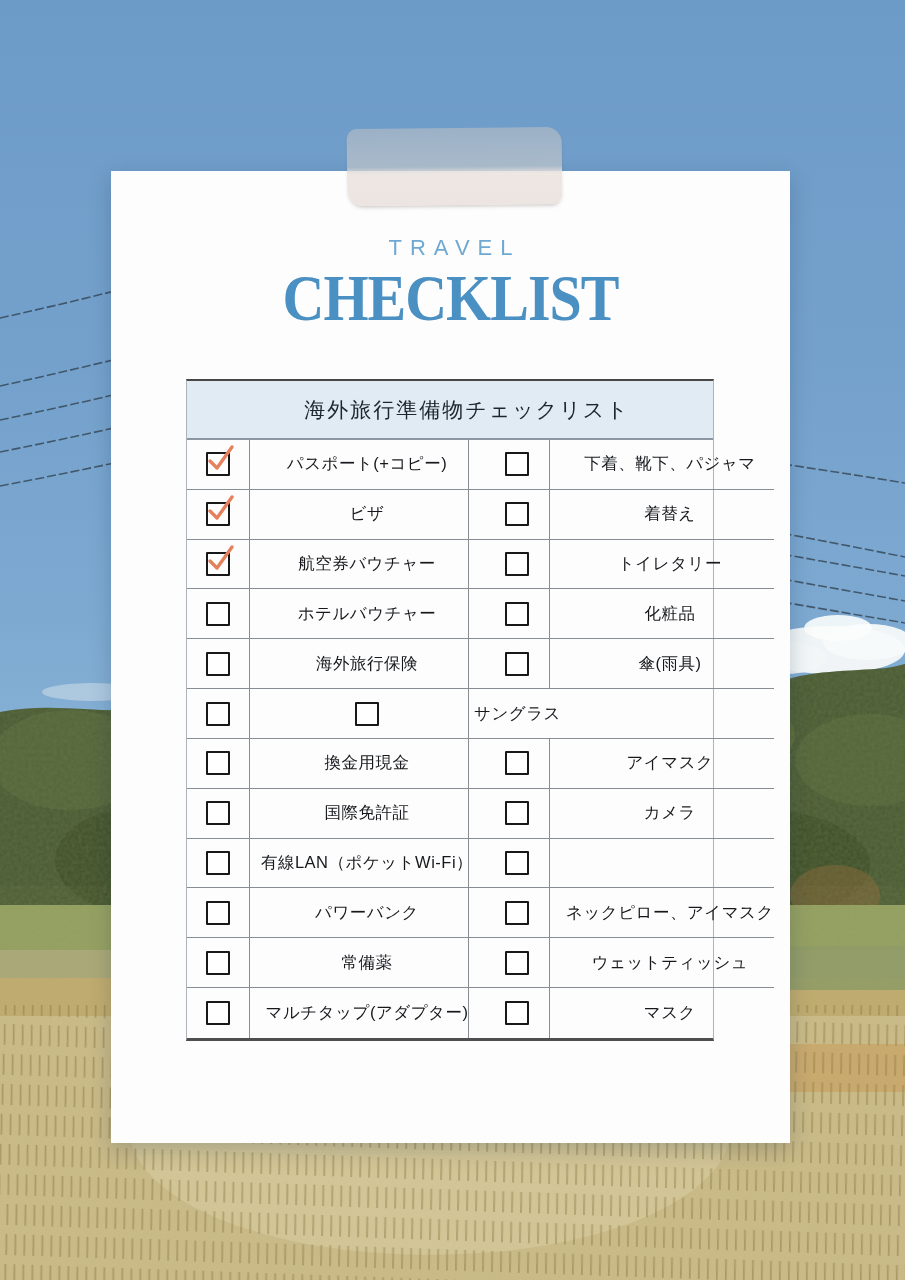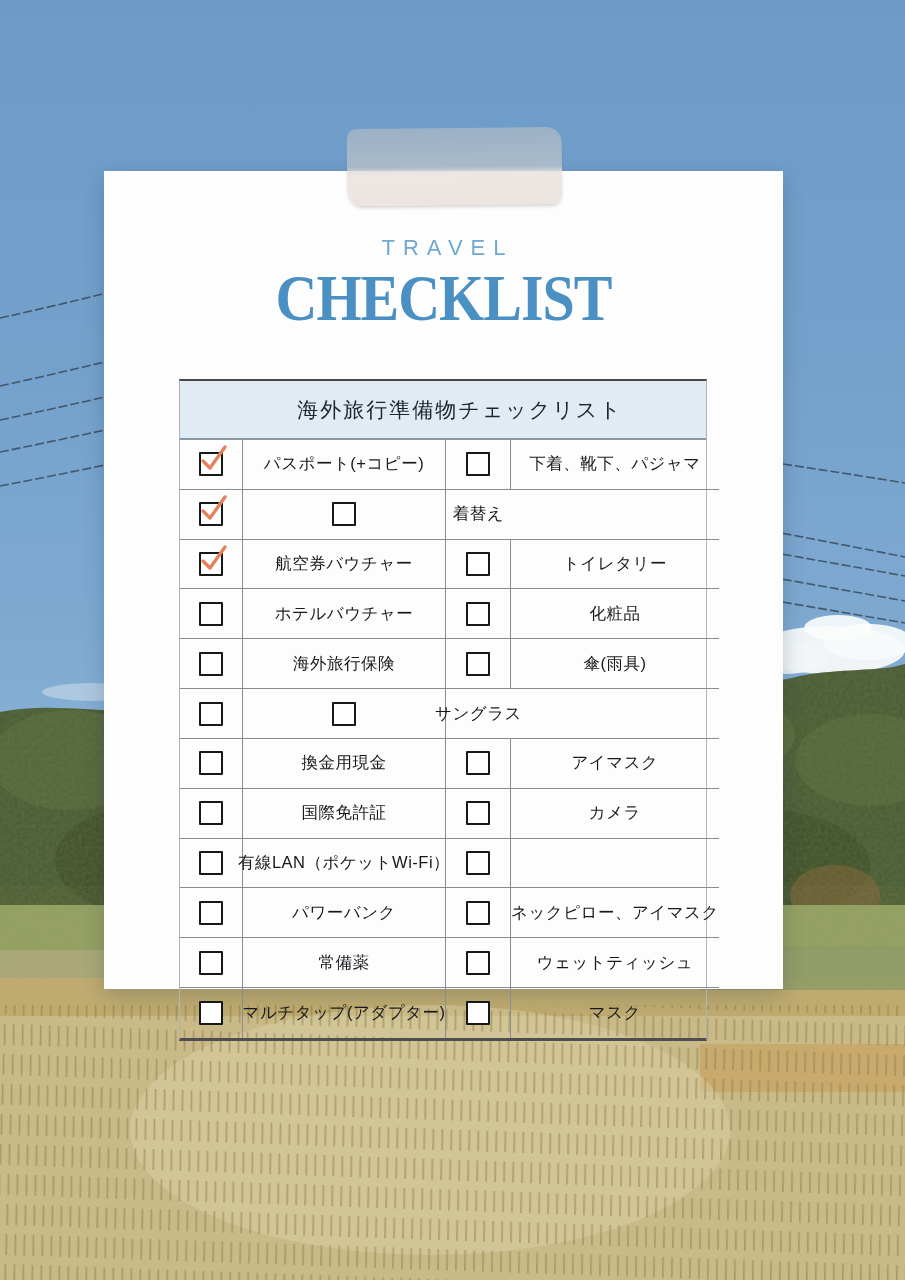--- a/index.html
+++ b/index.html
@@ -8,21 +8,21 @@
     font-family:"Liberation Sans","DejaVu Sans",sans-serif;
   }
   
   .sky{
     position:absolute;inset:0;
     background:linear-gradient(180deg,#6d9bc8 0%,#74a1cc 28%,#7da9d1 48%,#8ab3d6 62%,#93bada 75%);
   }
   .scenery{position:absolute;inset:0;display:block;}
   
   .card{
-    position:absolute;left:104px;top:171px;width:679px;height:818px;
+    position:absolute;left:111px;top:171px;width:679px;height:972px;
     background:#fdfdfe;
     box-shadow:0 6px 20px rgba(25,45,75,.22);
   }
   .eyebrow{
     position:absolute;top:64px;left:0;width:100%;
     text-align:center;font-size:22px;letter-spacing:8px;text-indent:8px;
     color:#6fa9d2;font-weight:400;
   }
   .title{
     position:absolute;top:94px;left:0;width:100%;
@@ -39,21 +39,21 @@
     border-top:2px solid #474747;border-bottom:3px solid #4e4e4e;
     box-sizing:border-box;
   }
   .thead{
     height:57px;background:#e0ebf3;
     border-bottom:2px solid #8a97a2;
     display:flex;align-items:center;justify-content:center;
     font-size:21px;letter-spacing:2px;color:#1d252d;padding-left:34px;
   }
   .tbody{height:598px;display:grid;grid-template-rows:repeat(12,1fr);}
-  .row{display:grid;grid-template-columns:63px 203px 65px 1fr;border-bottom:1.5px solid #878d93;}
+  .row{display:grid;grid-template-columns:63px 203px 65px 1fr;border-bottom:1.5px solid #878d93;gap:16px;}
   .row:last-child{border-bottom:none;}
   .cell{display:flex;align-items:center;justify-content:center;border-right:1.5px solid #878d93;}
   .cell.last{border-right:none;}
   .lbl{font-size:16.5px;color:#16181b;letter-spacing:.5px;white-space:nowrap;}
   .checkbox{
     position:relative;width:20px;height:20px;background:#fff;
     border:2px solid #17181a;border-radius:1px;cursor:pointer;
   }
   .check{
     display:none;position:absolute;left:-3px;top:-10px;width:30px;height:29px;
@@ -183,20 +183,23 @@
 
   <div class="row">
     <div class="cell">
       <span class="checkbox cb-l checked">
         <svg class="check" viewBox="0 0 30 29">
           <path d="M5 17 L12 24 L27 3"></path>
         </svg>
       </span>
     </div>
     <div class="cell">
+      <span class="lbl lbl-l">ビザ</span>
+    </div>
+    <div class="cell">
       <span class="checkbox cb-r">
         
       </span>
     </div>
     <div class="cell last">
       <span class="lbl lbl-r">着替え</span>
     </div>
   </div>
 
   <div class="row">

